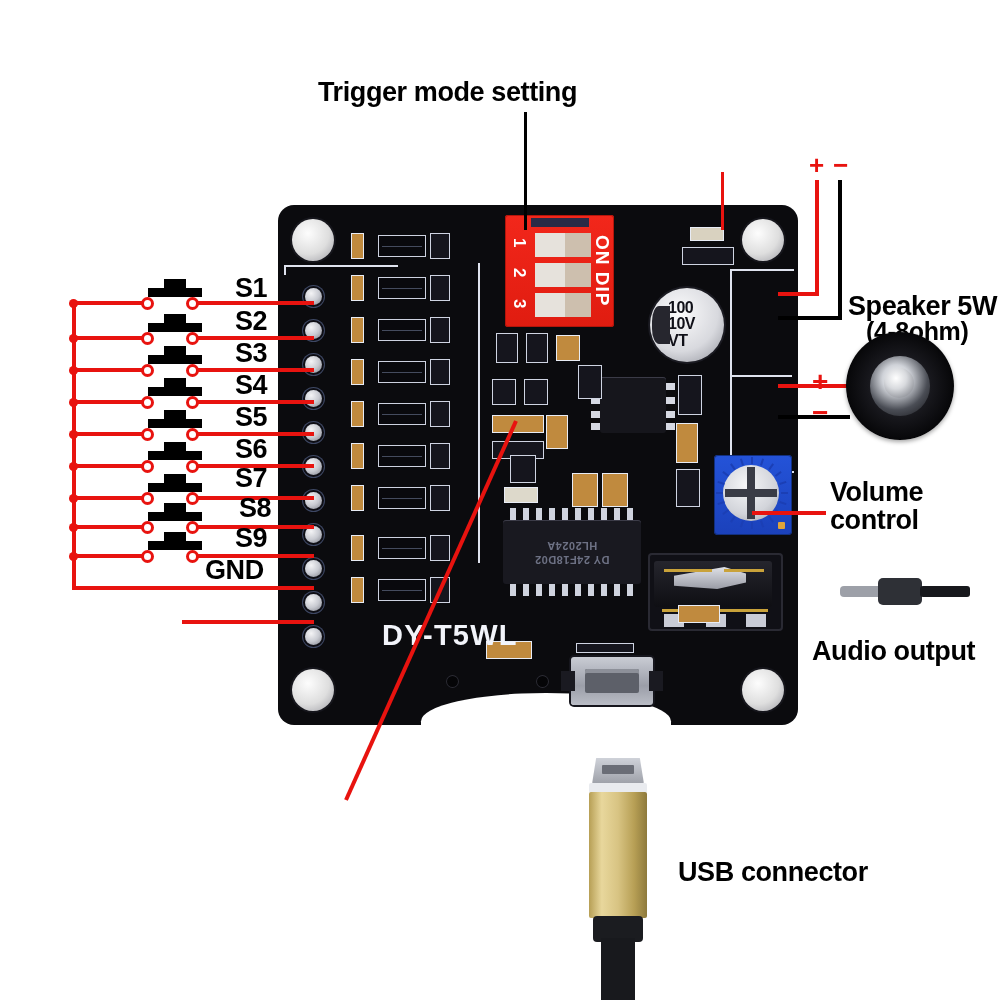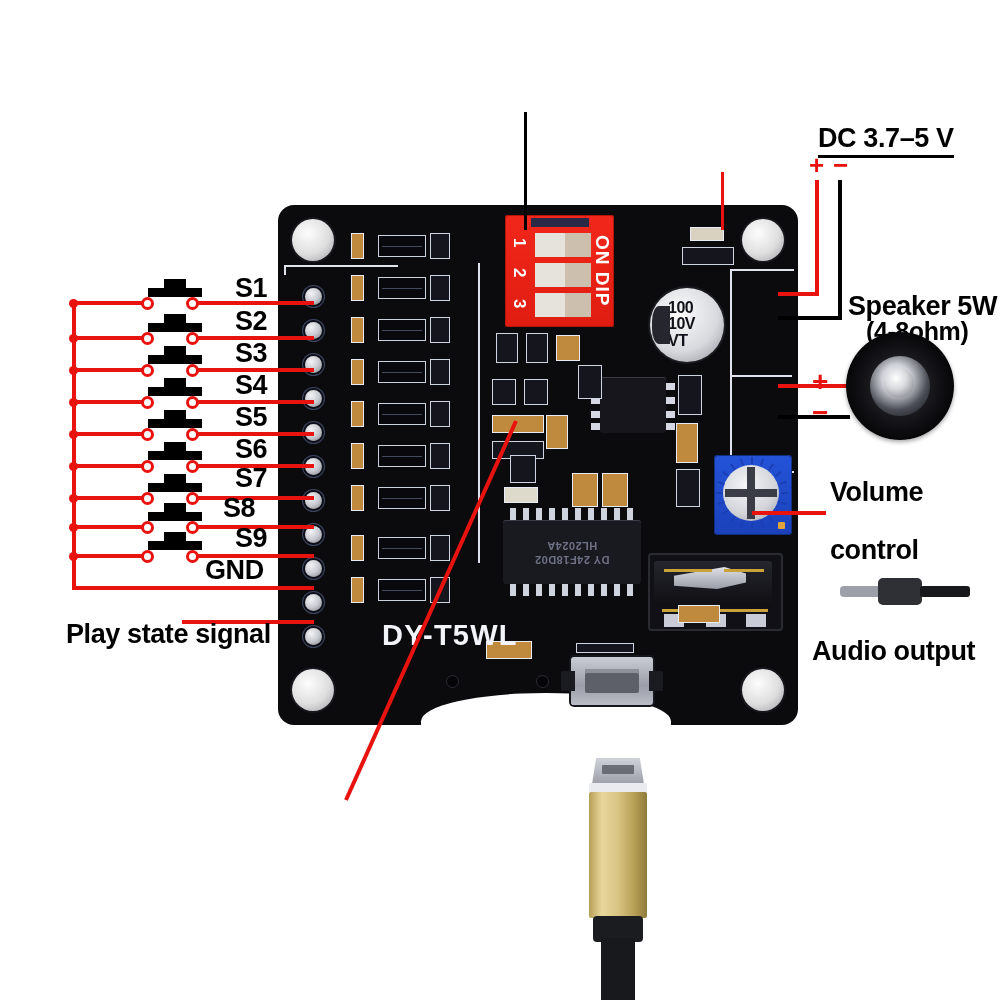--- a/index.html
+++ b/index.html
@@ -589,29 +589,29 @@
     <div class="lead-r" style="left:182px; top:620px; width:132px; height:4px;"></div>
   </div>
 
   <div class="lbl lbl-pin" style="left:235px; top:274px;">S1</div>
   <div class="lbl lbl-pin" style="left:235px; top:307px;">S2</div>
   <div class="lbl lbl-pin" style="left:235px; top:339px;">S3</div>
   <div class="lbl lbl-pin" style="left:235px; top:371px;">S4</div>
   <div class="lbl lbl-pin" style="left:235px; top:403px;">S5</div>
   <div class="lbl lbl-pin" style="left:235px; top:435px;">S6</div>
   <div class="lbl lbl-pin" style="left:235px; top:464px;">S7</div>
-  <div class="lbl lbl-pin" style="left:223px; top:494px;">S8</div>
+  <div class="lbl lbl-pin" style="left:239px; top:494px;">S8</div>
   <div class="lbl lbl-pin" style="left:235px; top:524px;">S9</div>
   <div class="lbl lbl-pin" style="left:205px; top:556px;">GND</div>
 
+  <div class="lbl lbl-lg" style="left:318px; top:78px;">Trigger mode setting</div>
   <div class="lead" style="left:524px; top:112px; width:3px; height:118px;"></div>
 
   <div class="lead-r" style="left:721px; top:172px; width:3px; height:58px;"></div>
 
-  <div class="lbl lbl-lg" style="left:818px; top:124px; border-bottom:3px solid #000; padding-bottom:3px;">DC 3.7–5 V</div>
   <div class="lbl" style="left:809px; top:152px; font-size:26px; color:#e8130f;">+</div>
   <div class="lbl" style="left:833px; top:152px; font-size:26px; color:#e8130f;">−</div>
 
   <div class="lead-r" style="left:815px; top:180px; width:4px; height:116px;"></div>
   <div class="lead-r" style="left:778px; top:292px; width:41px; height:4px;"></div>
 
   <div class="lead" style="left:838px; top:180px; width:4px; height:140px;"></div>
   <div class="lead" style="left:778px; top:316px; width:64px; height:4px;"></div>
 
   <div class="lbl lbl-lg" style="left:848px; top:292px;">Speaker 5W</div>
@@ -619,36 +619,36 @@
   <div class="lbl" style="left:812px; top:367px; font-size:28px; color:#e8130f;">+</div>
   <div class="lbl" style="left:812px; top:398px; font-size:28px; color:#e8130f;">−</div>
   <div class="lead-r" style="left:778px; top:384px; width:72px; height:4px;"></div>
   <div class="lead" style="left:778px; top:415px; width:72px; height:4px;"></div>
   <div id="speaker">
     <div class="cone"></div>
     <div class="dome"></div>
   </div>
 
   <div class="lbl lbl-lg" style="left:830px; top:478px;">Volume</div>
-  <div class="lbl lbl-lg" style="left:830px; top:506px;margin-top:30px;">control</div>
+  <div class="lbl lbl-lg" style="left:830px; top:506px;">control</div>
   <div class="lead-r" style="left:752px; top:511px; width:74px; height:4px;"></div>
 
   <div class="lbl lbl-lg" style="left:812px; top:637px;">Audio output</div>
   <div id="auxplug">
     <div class="tip"></div>
     <div class="barrel"></div>
     <div class="cable"></div>
   </div>
 
-  <div class="lbl lbl-lg" style="left:66px; top:620px;">Play state signal</div>
 
   <svg style="position:absolute; left:0; top:0; width:1000px; height:1000px; pointer-events:none;">
     <line x1="516" y1="421" x2="346" y2="800" stroke="#e8130f" stroke-width="4"></line>
   </svg>
 
+  <div class="lbl lbl-lg" style="left:678px; top:858px;">USB connector</div>
   <div id="usbcable">
     <div class="head">
       <div class="slot"></div>
     </div>
     <div class="collar"></div>
     <div class="gold"></div>
     <div class="boot"></div>
     <div class="cord"></div>
   </div>
 

